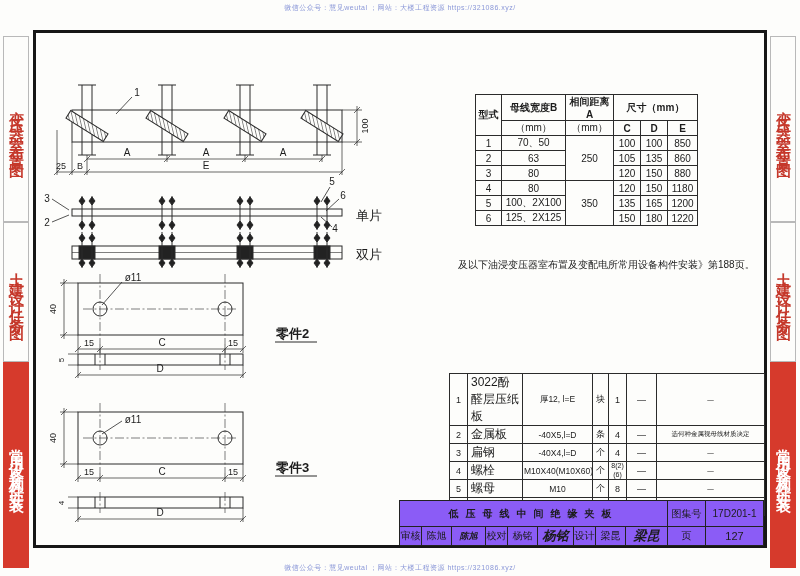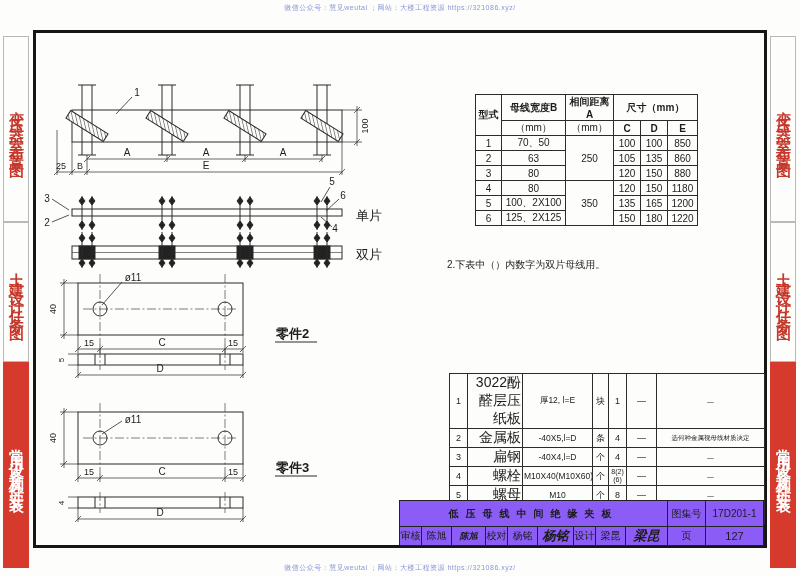--- a/index.html
+++ b/index.html
@@ -22,21 +22,21 @@
   .spec{position:absolute;left:475px;top:94px;font-size:10px;table-layout:fixed;}
   .spec td{border:1px solid #2b2b2b;text-align:center;padding:0 1px;height:14px;overflow:hidden;}
   .spec .hd{font-weight:bold;}
   .notes{position:absolute;left:437px;top:257px;width:330px;font-size:10px;line-height:1.6;white-space:nowrap;}
   .notes .in1{padding-left:21px}
   .notes .in2{padding-left:10px}
   .bom-title{position:absolute;left:449px;top:353px;width:315px;text-align:center;font-size:15px;font-weight:bold;letter-spacing:9px;}
   .bom{position:absolute;left:449px;top:373px;font-size:9px;table-layout:fixed;width:315px;}
   .bom td{border:1px solid #2b2b2b;text-align:center;padding:0 1px;height:15px;overflow:hidden;}
   .bom tr.hdr td{font-weight:bold;height:28px;line-height:1.15;}
-  .bom td.nm{text-align:right;padding-left:3px;font-size:14px;margin-left:16px;}
+  .bom td.nm{text-align:left;padding-left:3px;font-size:12px;margin-left:16px;}
   .bom td.sp{font-size:8.5px;}
   .bom td.qs{font-size:7px;line-height:1.15;}
   .bom td.rk{font-size:6.5px;padding:0;}
   .tblock{position:absolute;left:399px;top:500px;width:365px;height:45px;box-sizing:border-box;
           display:grid;grid-template-rows:26px 19px;
           grid-template-columns:22px 30px 34px 22px 30px 36px 22px 30px 1fr 38px 58px;
           border-top:1px solid #222;border-left:1px solid #222;background:#8b5cf6;}
   .tblock>div{border-right:1px solid #222;border-bottom:1px solid #222;display:flex;align-items:center;justify-content:center;font-size:10px;overflow:hidden;}
   .tb-title{grid-row:1;grid-column:1/10;font-size:19px;font-weight:bold;letter-spacing:7px;}
   .tb-al{grid-row:1;grid-column:10}
@@ -430,21 +430,21 @@
       <td>6</td>
       <td>125、2X125</td>
       <td>150</td>
       <td>180</td>
       <td>1220</td>
     </tr>
   </tbody>
     </table>
 
   <div class="notes">
-    <div class="in2">2.下表中（）内数字为双片母线用。</div>
+    <div class="in1">及以下油浸变压器室布置及变配电所常用设备构件安装》第188页。</div>
   </div>
 
   <table class="bom">
     <colgroup>
         <col style="width:18px">
         <col style="width:55px">
         <col style="width:70px">
         <col style="width:16px">
         <col style="width:18px">
         <col style="width:30px">

